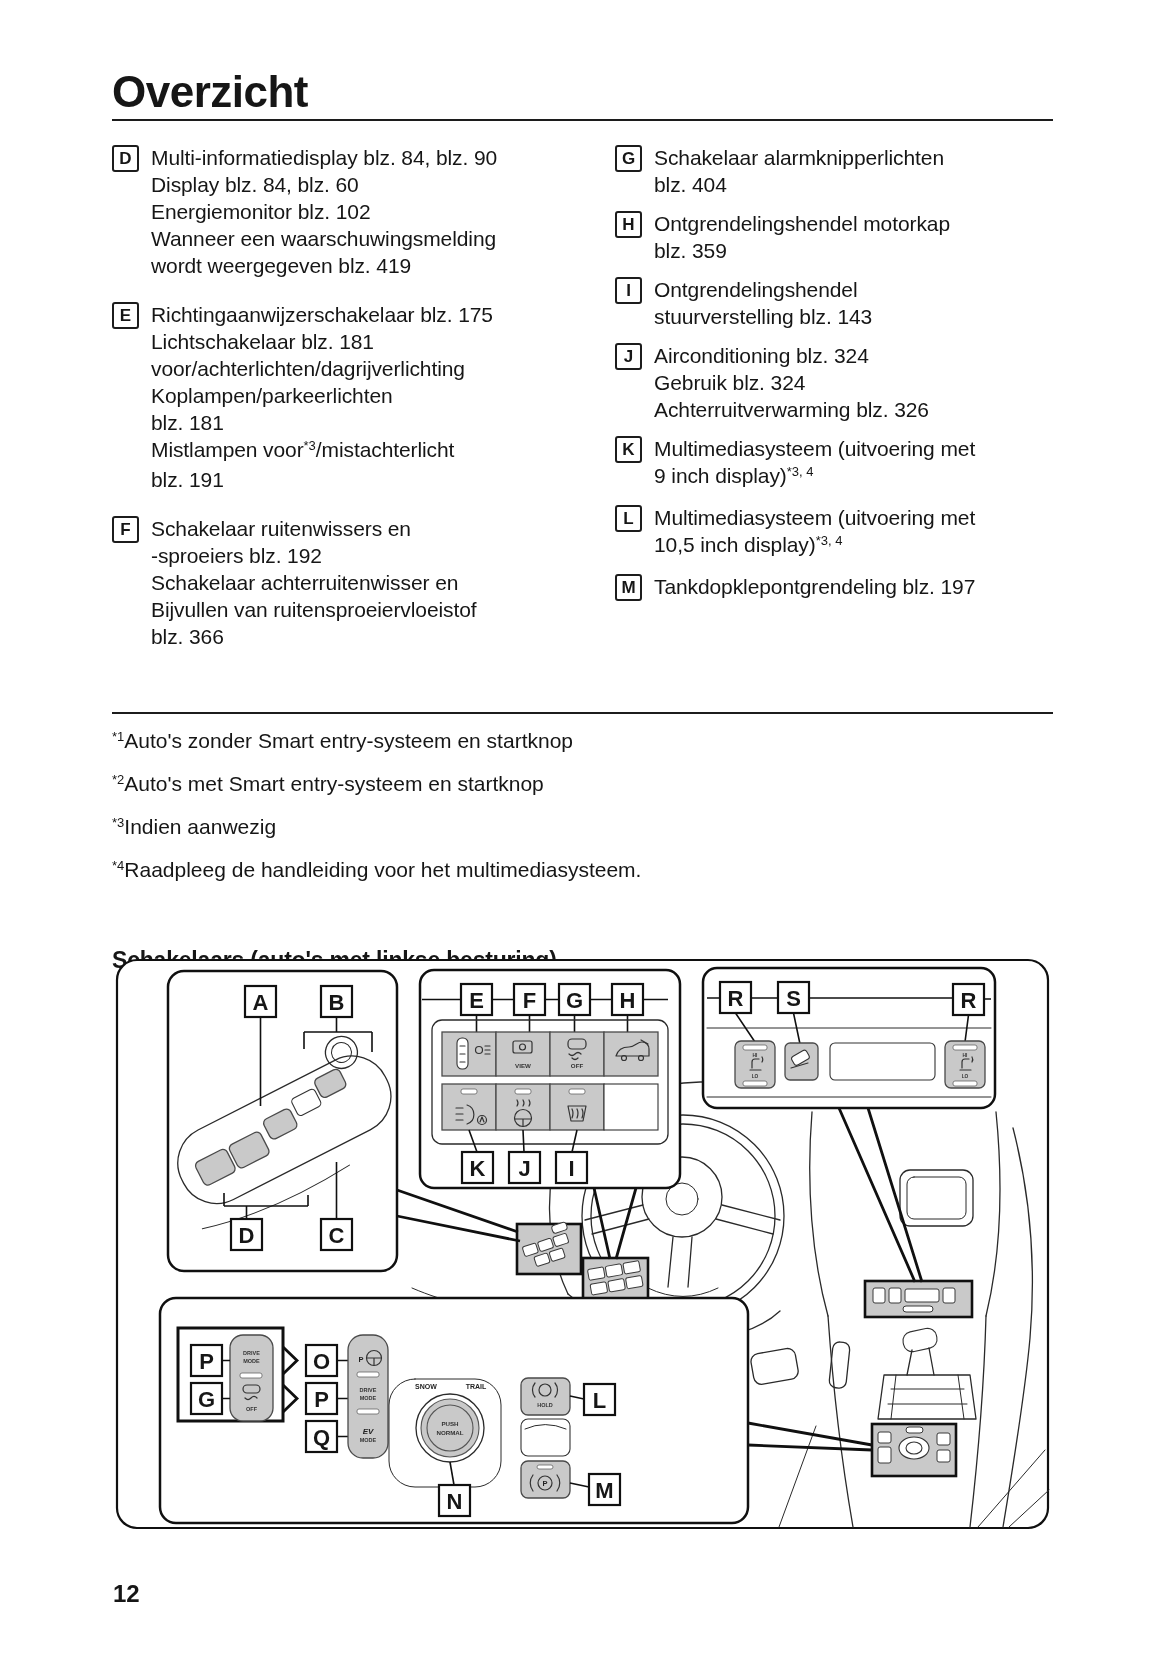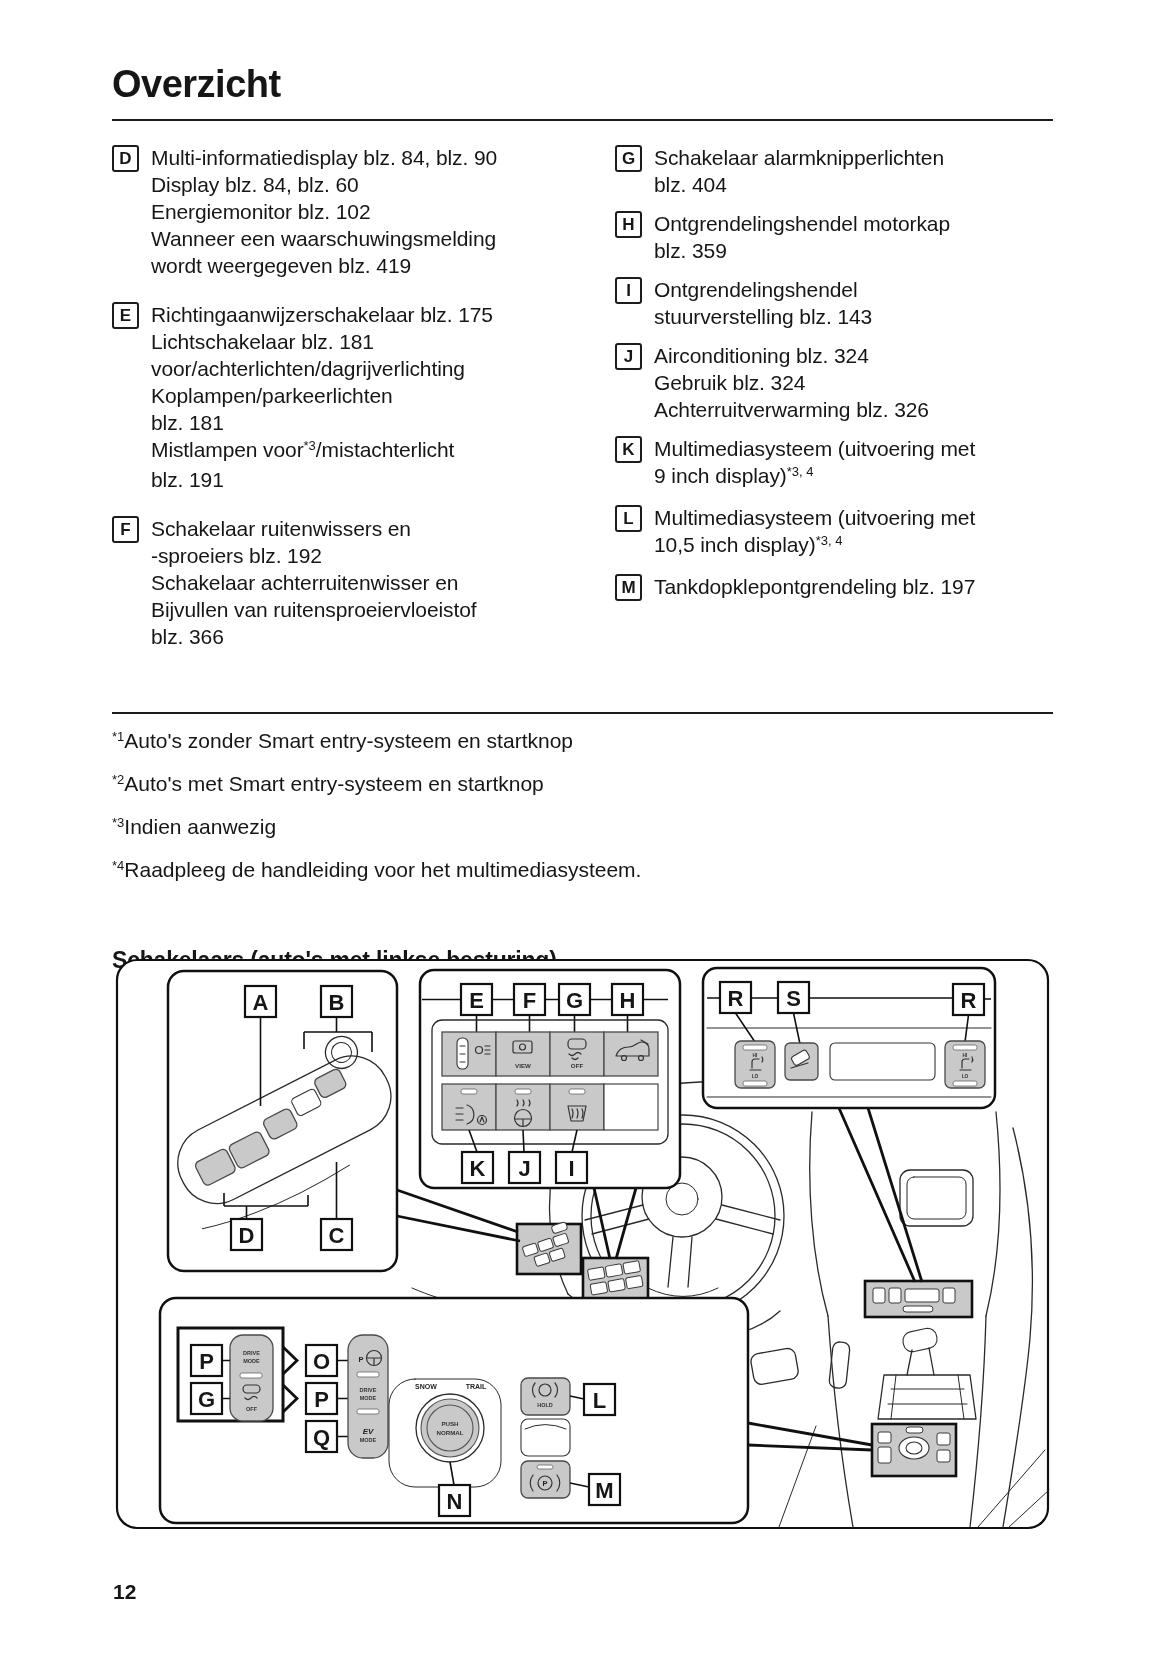--- a/index.html
+++ b/index.html
@@ -1,36 +1,36 @@
 <!DOCTYPE html>
 <html><head>
 <meta charset="utf-8">
 <style>
   html,body{margin:0;padding:0}
   body{position:relative;width:1165px;height:1653px;background:#fff;
        font-family:"Liberation Sans",sans-serif;color:#161616;overflow:hidden}
   .abs{position:absolute}
-  .title{left:112px;top:38px;font-size:38px;font-weight:700;letter-spacing:-0.5px}
+  .title{left:112px;top:38px;font-size:44px;font-weight:700;letter-spacing:-0.5px}
   .rule{left:112px;width:941px;border-top:2px solid #1c1c1c;height:0}
   .legend{left:112px;top:144px;width:941px;height:560px}
   .col{position:absolute;top:0}
   .col-left{left:0;width:462px}
   .col-right{left:503px;width:438px}
   .item{display:flex;align-items:flex-start;margin-bottom:12px}
   .col-left .item{margin-bottom:22px}
   .tag{flex:none;width:27px;height:27px;box-sizing:border-box;border:2px solid #1c1c1c;
        border-radius:3px;font-size:17px;font-weight:700;text-align:center;line-height:24px;margin-top:1px}
   .lines{margin-left:12px;font-size:21px;line-height:27px;letter-spacing:-0.1px}
   .sup{font-size:13px;position:relative;top:-7px;letter-spacing:0}
   .fnblock{left:112px;top:712px;width:941px}
   .fnrule{border-top:2px solid #1c1c1c;height:0}
   .fn{font-size:21px;line-height:27px;margin-top:13px}
   .heading{left:112px;top:947px;font-size:23px;font-weight:700;letter-spacing:-0.2px}
   .diagram{left:112px;top:956px}
-  .pageno{left:113px;top:1580px;font-size:21px;font-weight:700}
+  .pageno{left:113px;top:1580px;font-size:24px;font-weight:700}
   
   svg text{font-family:"Liberation Sans",sans-serif;fill:#161616}
   .sk{fill:none;stroke:#2a2a2a;stroke-width:1.3px;stroke-linecap:round;stroke-linejoin:round}
   .sk2{fill:none;stroke:#2a2a2a;stroke-width:1px;stroke-linecap:round}
   .cbox{fill:#fff;stroke:#101010;stroke-width:2.5px}
   .frame{fill:#fff;stroke:#101010;stroke-width:2.2px}
   .lblr{fill:#fff;stroke:#101010;stroke-width:2.2px}
   .tL{font-size:22px;font-weight:700;text-anchor:middle}
   .t5{font-size:5.5px;font-weight:700;text-anchor:middle;fill:#333}
   .t45{font-size:4.8px;font-weight:700;text-anchor:middle;fill:#333}

